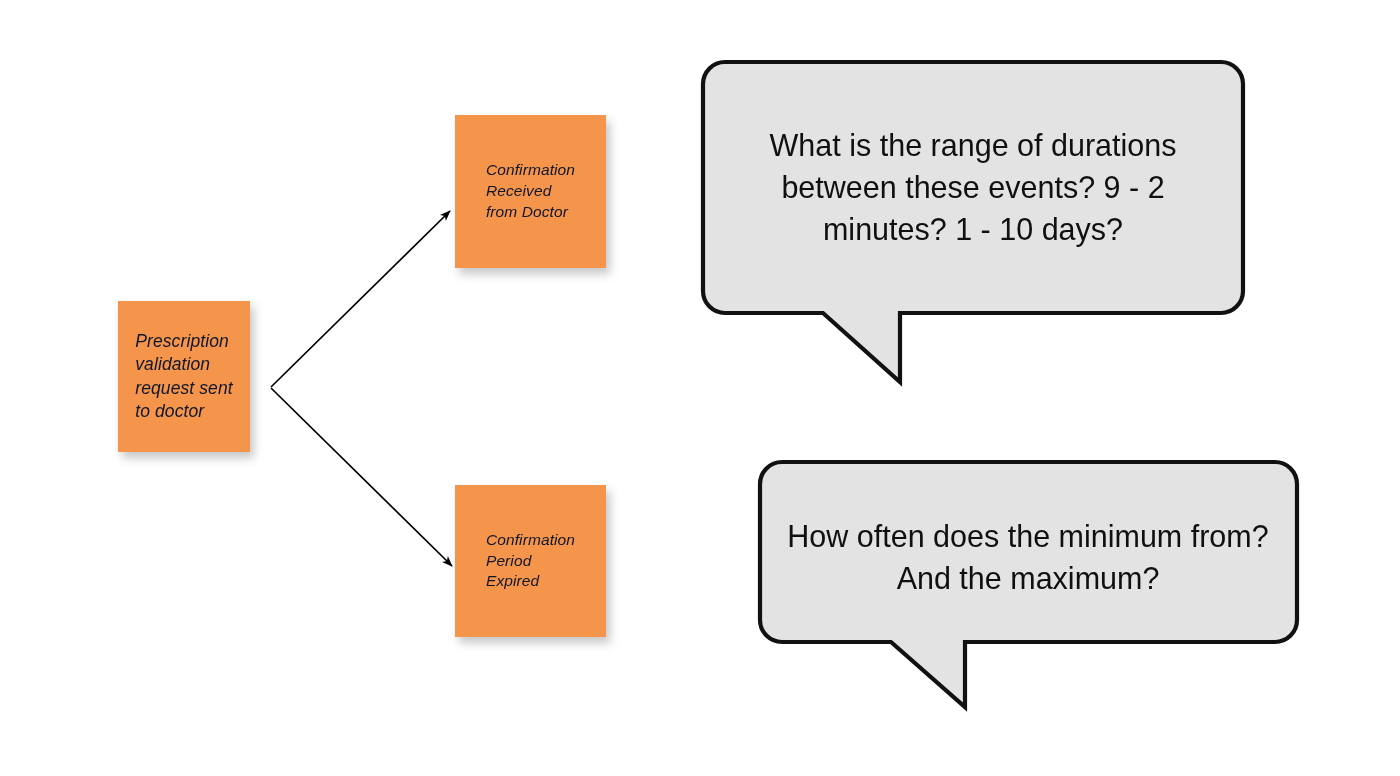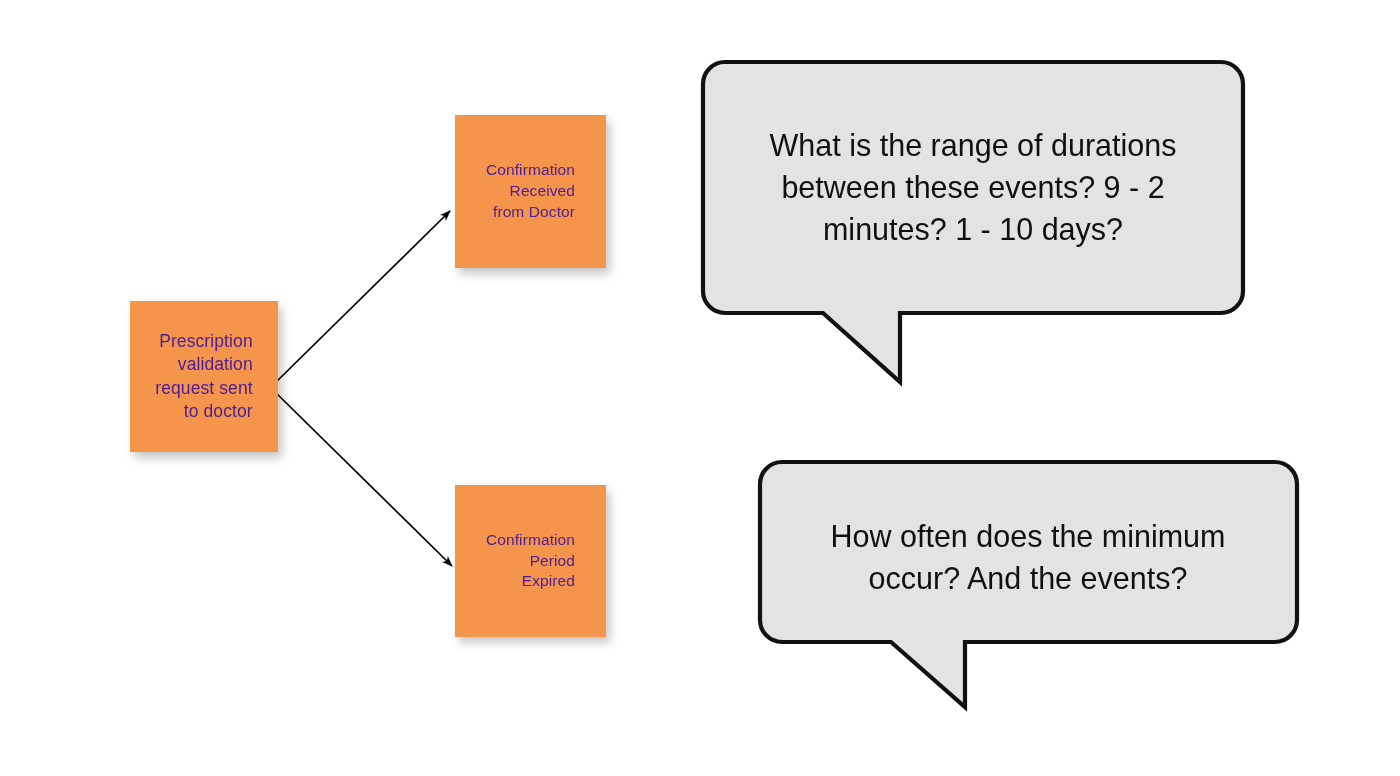--- a/index.html
+++ b/index.html
@@ -16,34 +16,35 @@
     height: 776px;
     background: #ffffff;
     overflow: hidden;
   }
 
   
   .sticky {
     position: absolute;
     box-sizing: border-box;
     background: #f5954b;
-    color: #4c1d95;
+    color: #0f172a;
     display: flex;
     align-items: center;
     justify-content: center;
-    text-align: right;
+    text-align: left;
     line-height: 1.34;
     letter-spacing: 0.1px;
     white-space: pre-line;
     filter: drop-shadow(4px 6px 5px rgba(0,0,0,0.22));
     z-index: 3;
+    font-style: italic;
   }
   .sticky-1 {
-    left: 130px; top: 301px;
-    width: 148px; height: 151px;
+    left: 118px; top: 301px;
+    width: 132px; height: 151px;
     font-size: 17.5px;
   }
   .sticky-2 {
     left: 455px; top: 115px;
     width: 151px; height: 153px;
     font-size: 15.5px;
   }
   .sticky-3 {
     left: 455px; top: 485px;
     width: 151px; height: 152px;
@@ -161,16 +162,16 @@
                A 22 22 0 0 1 518 183
                L 208 183
                L 208 248
                L 134 183
                L 25 183
                A 22 22 0 0 1 3 161
                L 3 25
                A 22 22 0 0 1 25 3
                Z" fill="#e3e3e3" stroke="#111111" stroke-width="4.2" stroke-linejoin="miter"></path>
     </svg>
-    <div class="bubble-text">How often does the minimum occur? And the events?</div>
+    <div class="bubble-text">How often does the minimum from? And the maximum?</div>
   </div>
 
 </div>
 
 </body></html>

